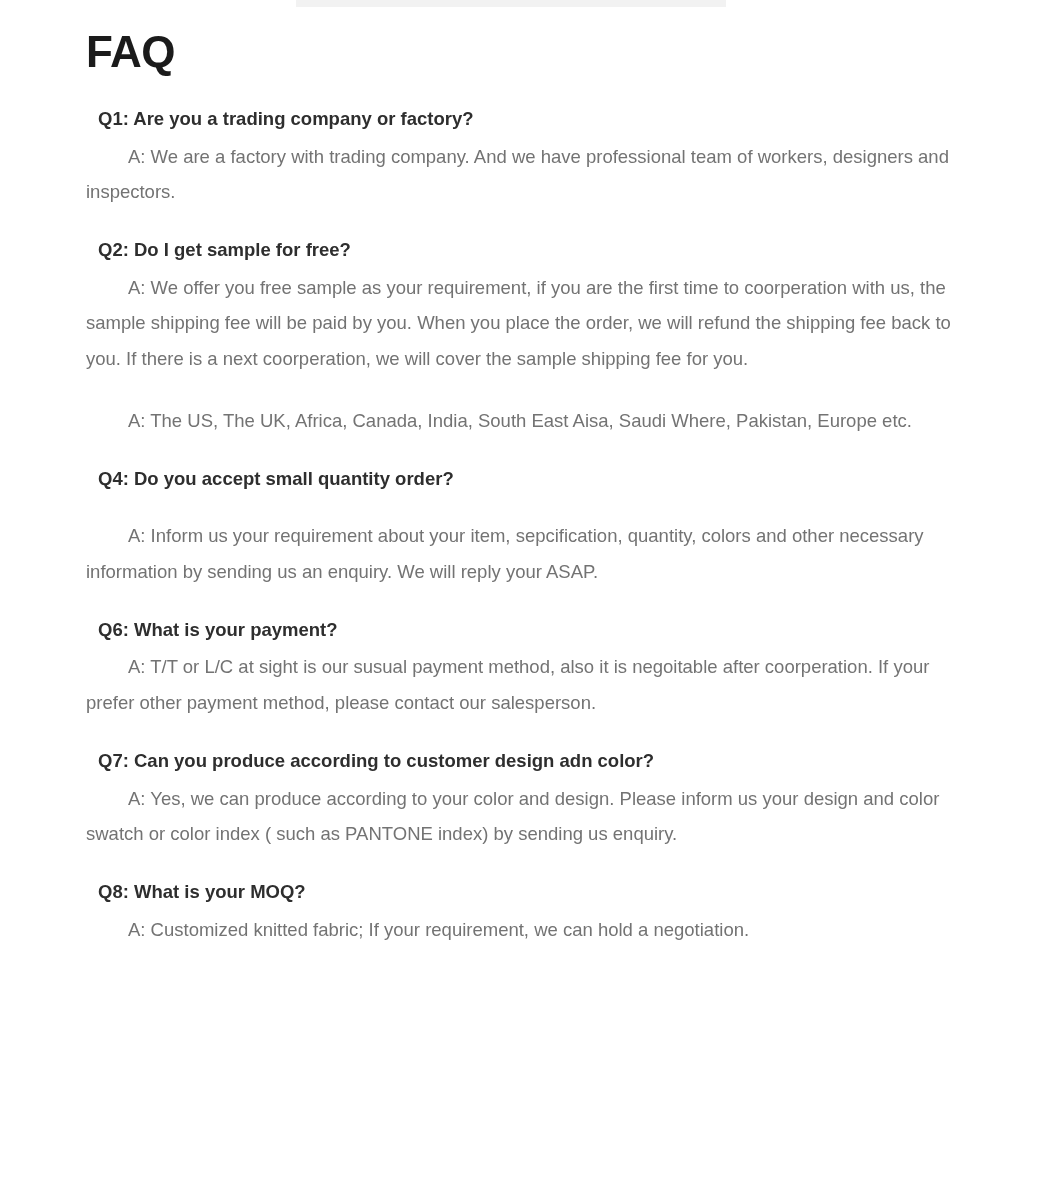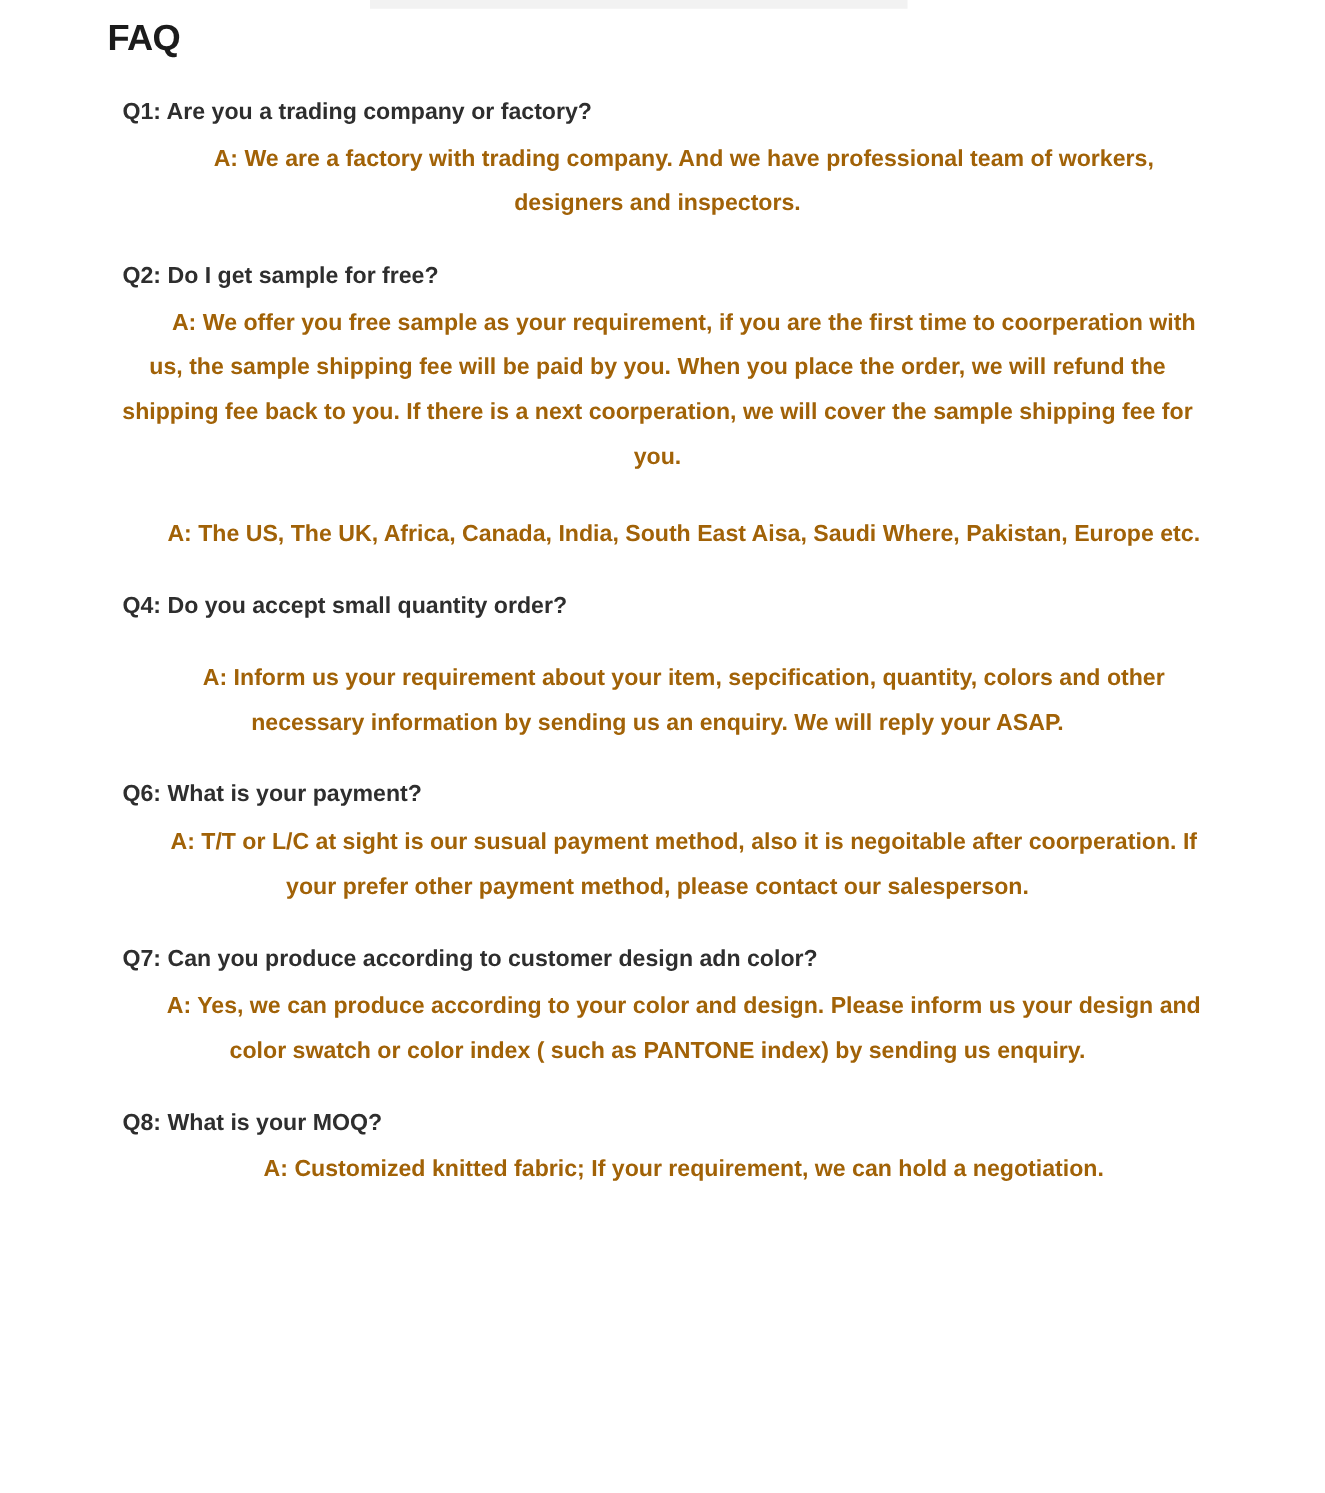--- a/index.html
+++ b/index.html
@@ -30,47 +30,46 @@
     left: 296px;
     width: 430px;
     height: 7px;
     background: #f2f2f2;
   }
   .content {
     position: relative;
     padding: 0 86px 40px 86px;
   }
   .faq-title {
-    font-size: 29px;
+    font-size: 44px;
     font-weight: bold;
     color: #1b1b1b;
     letter-spacing: -0.5px;
     margin: 0;
-    padding-top: 14px;
+    padding-top: 26px;
     line-height: 1.2;
   }
   .qa-block {
     margin-top: 26px;
   }
   .question {
     font-size: 18.5px;
     font-weight: bold;
     color: #2e2e2e;
     line-height: 1.5;
     margin: 0 0 6px 12px;
   }
   .answer {
     font-size: 18.5px;
-    font-weight: bold;
-    color: #a16207;
+    font-weight: normal;
+    color: #737373;
     line-height: 1.93;
     margin: 0;
     text-indent: 42px;
     max-width: 880px;
-    text-align: center;
   }
 </style>
 </head>
 <body>
 
 <div class="page">
 
   <div class="top-strip"></div>
 
   <div class="content">

